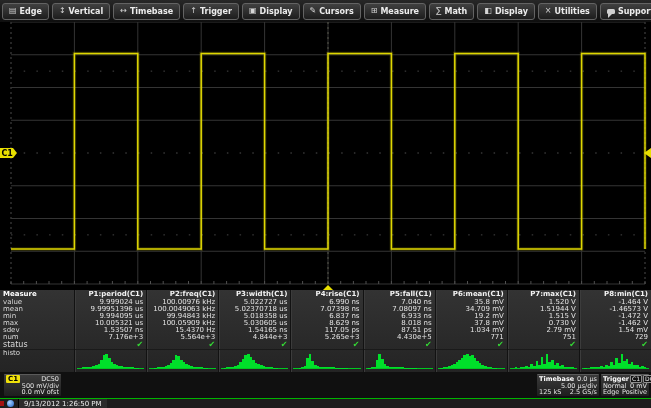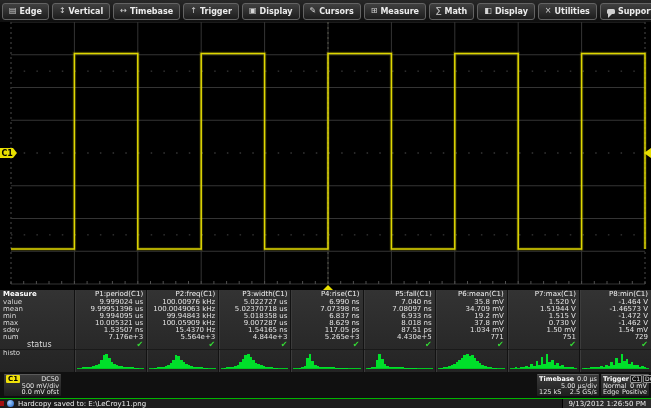--- a/index.html
+++ b/index.html
@@ -22,22 +22,22 @@
   #scope { position:absolute; top:22px; left:0; width:651px; height:268px; background:#000; }
 
   
   #mtable { position:absolute; top:290px; left:0; width:651px; height:82px; display:flex;
     background:#222; font-size:7px; color:#e4e4e4; }
   .mcol { flex:1; min-width:0; border-left:1px solid #121212; box-shadow:inset 1px 0 0 #3c3c3c;
     background:linear-gradient(#333333,#242424); display:flex; flex-direction:column; }
   .mcol.label-col { flex:none; width:74px; border-left:none; box-shadow:none; }
   .mrow { height:7px; line-height:7px; text-align:right; padding:0 3px; white-space:nowrap;
     overflow:hidden; }
-  .mrow.header { height:9px; line-height:9px; color:#f4f4f4; }
-  .mrow.status { height:8px; line-height:8px; color:#35dc35; font-size:8px;margin-left:24px; }
+  .mrow.header { height:9px; line-height:9px; color:#f4f4f4;font-weight:bold; }
+  .mrow.status { height:8px; line-height:8px; color:#35dc35; font-size:8px; }
   .mrow.histo { flex:1; position:relative; border-top:1px solid #1a1a1a; }
   .label-col .mrow { text-align:left; color:#d9d9d9; }
   .label-col .mrow.header { font-weight:bold; color:#ffffff; }
   .hbars { position:absolute; left:2px; right:2px; bottom:3px; top:4px; display:flex;
     align-items:flex-end; border-bottom:1px solid #00c820; }
   .hbars div { flex:1; background:#00e02a; }
 
   
   #infostrip { position:absolute; top:372px; left:0; width:651px; height:26px; background:#101010;
     font-size:6.5px; color:#e6e6e6; }
@@ -244,21 +244,21 @@
             <div style="height: 0%;"></div>
             <div style="height: 0%;"></div>
           </div>
         </div>
       </div>
       <div class="mcol">
         <div class="mrow header">P3:width(C1)</div>
         <div class="mrow ">5.022727 us</div>
         <div class="mrow ">5.02370718 us</div>
         <div class="mrow ">5.018358 us</div>
-        <div class="mrow ">9.007287 us</div>
+        <div class="mrow ">5.030605 us</div>
         <div class="mrow ">1.54165 ns</div>
         <div class="mrow ">4.844e+3</div>
         <div class="mrow status">✔</div>
         <div class="mrow histo">
           <div class="hbars">
             <div style="height: 0%;"></div>
             <div style="height: 2%;"></div>
             <div style="height: 4%;"></div>
             <div style="height: 6%;"></div>
             <div style="height: 10%;"></div>
@@ -405,21 +405,21 @@
             <div style="height: 0%;"></div>
           </div>
         </div>
       </div>
       <div class="mcol">
         <div class="mrow header">P7:max(C1)</div>
         <div class="mrow ">1.520 V</div>
         <div class="mrow ">1.51944 V</div>
         <div class="mrow ">1.515 V</div>
         <div class="mrow ">0.730 V</div>
-        <div class="mrow ">1.50 mV</div>
+        <div class="mrow ">2.79 mV</div>
         <div class="mrow ">751</div>
         <div class="mrow status">✔</div>
         <div class="mrow histo">
           <div class="hbars">
             <div style="height: 0%;"></div>
             <div style="height: 0%;"></div>
             <div style="height: 5%;"></div>
             <div style="height: 0%;"></div>
             <div style="height: 10%;"></div>
             <div style="height: 5%;"></div>
@@ -532,17 +532,16 @@
       <div class="irow">
         <span>Edge</span>
         <span>Positive</span>
       </div>
     </div>
   </div>
 
   <div id="statusbar">
     <span class="red-dot"></span>
     <span class="info-icon"></span>
-    <span id="status-msg">Hardcopy saved to: E:\LeCroy11.png</span>
     <span id="datetime">9/13/2012 1:26:50 PM</span>
   </div>
 
 </div>
 
 </body></html>

